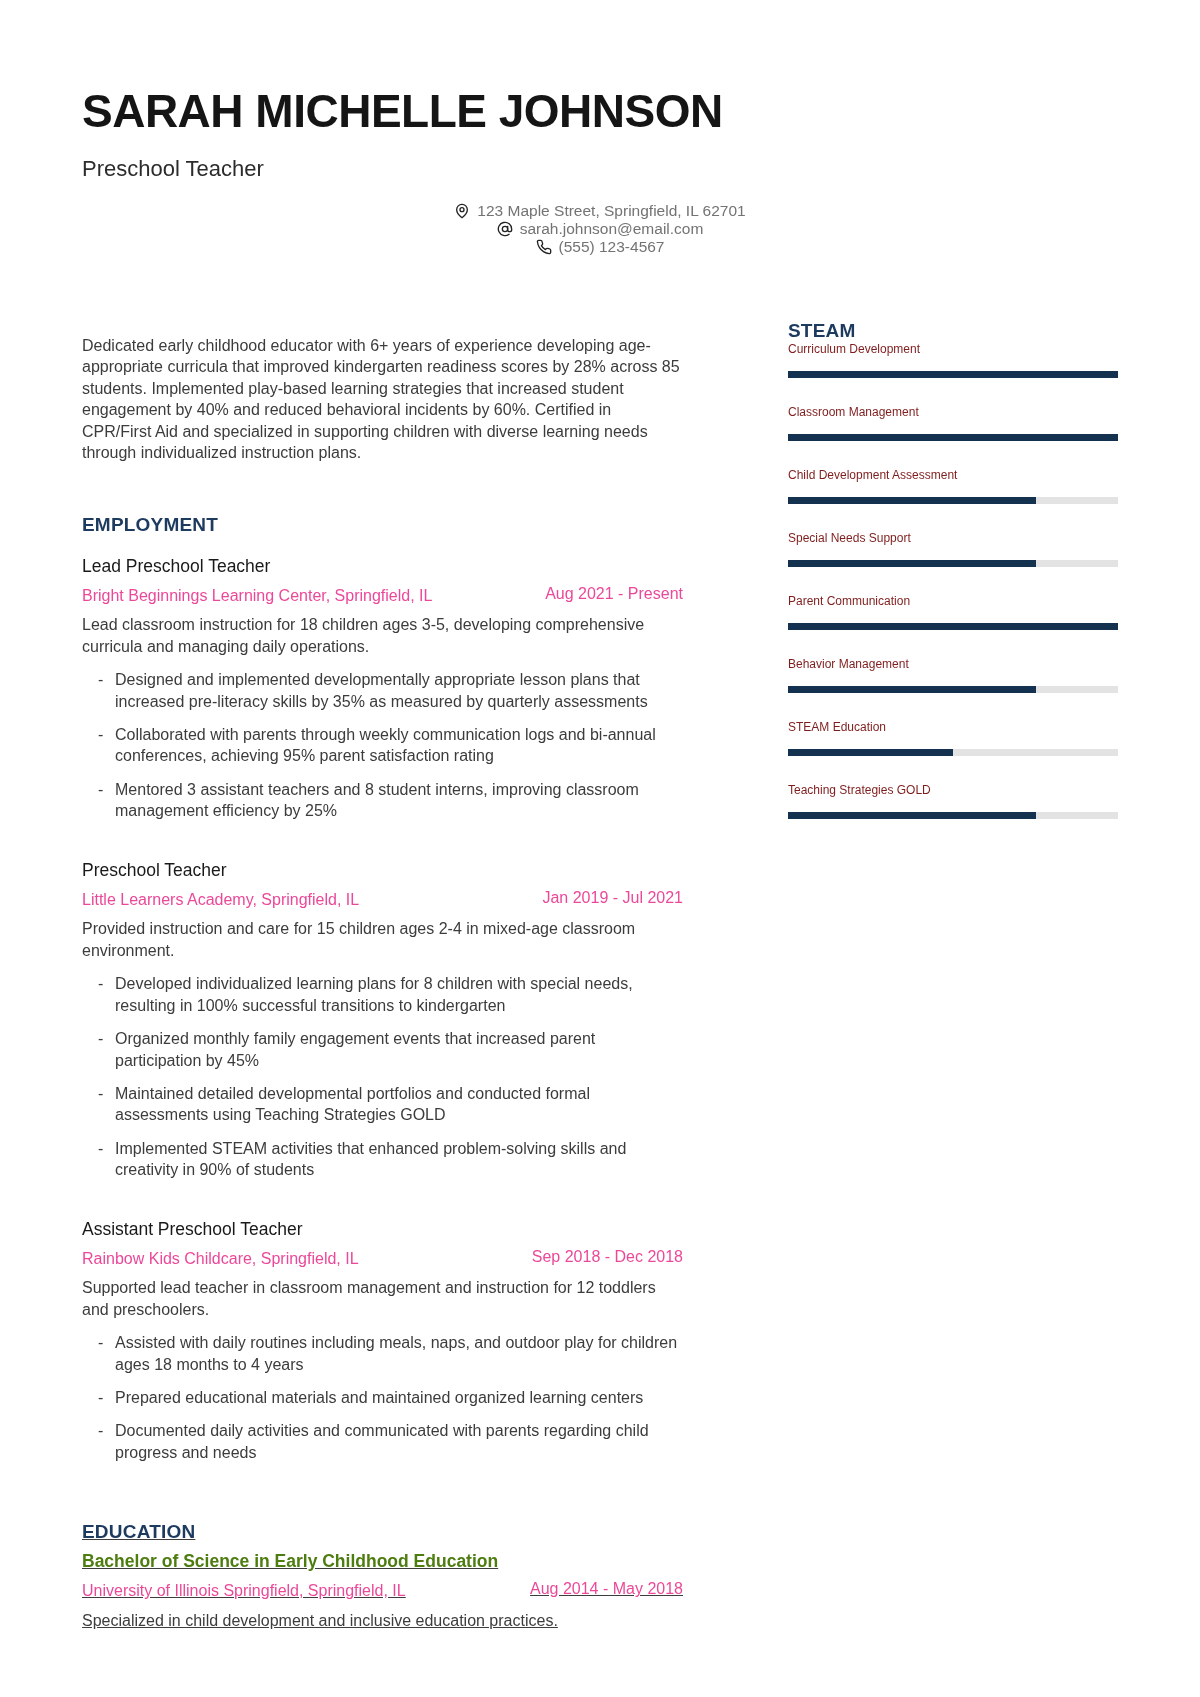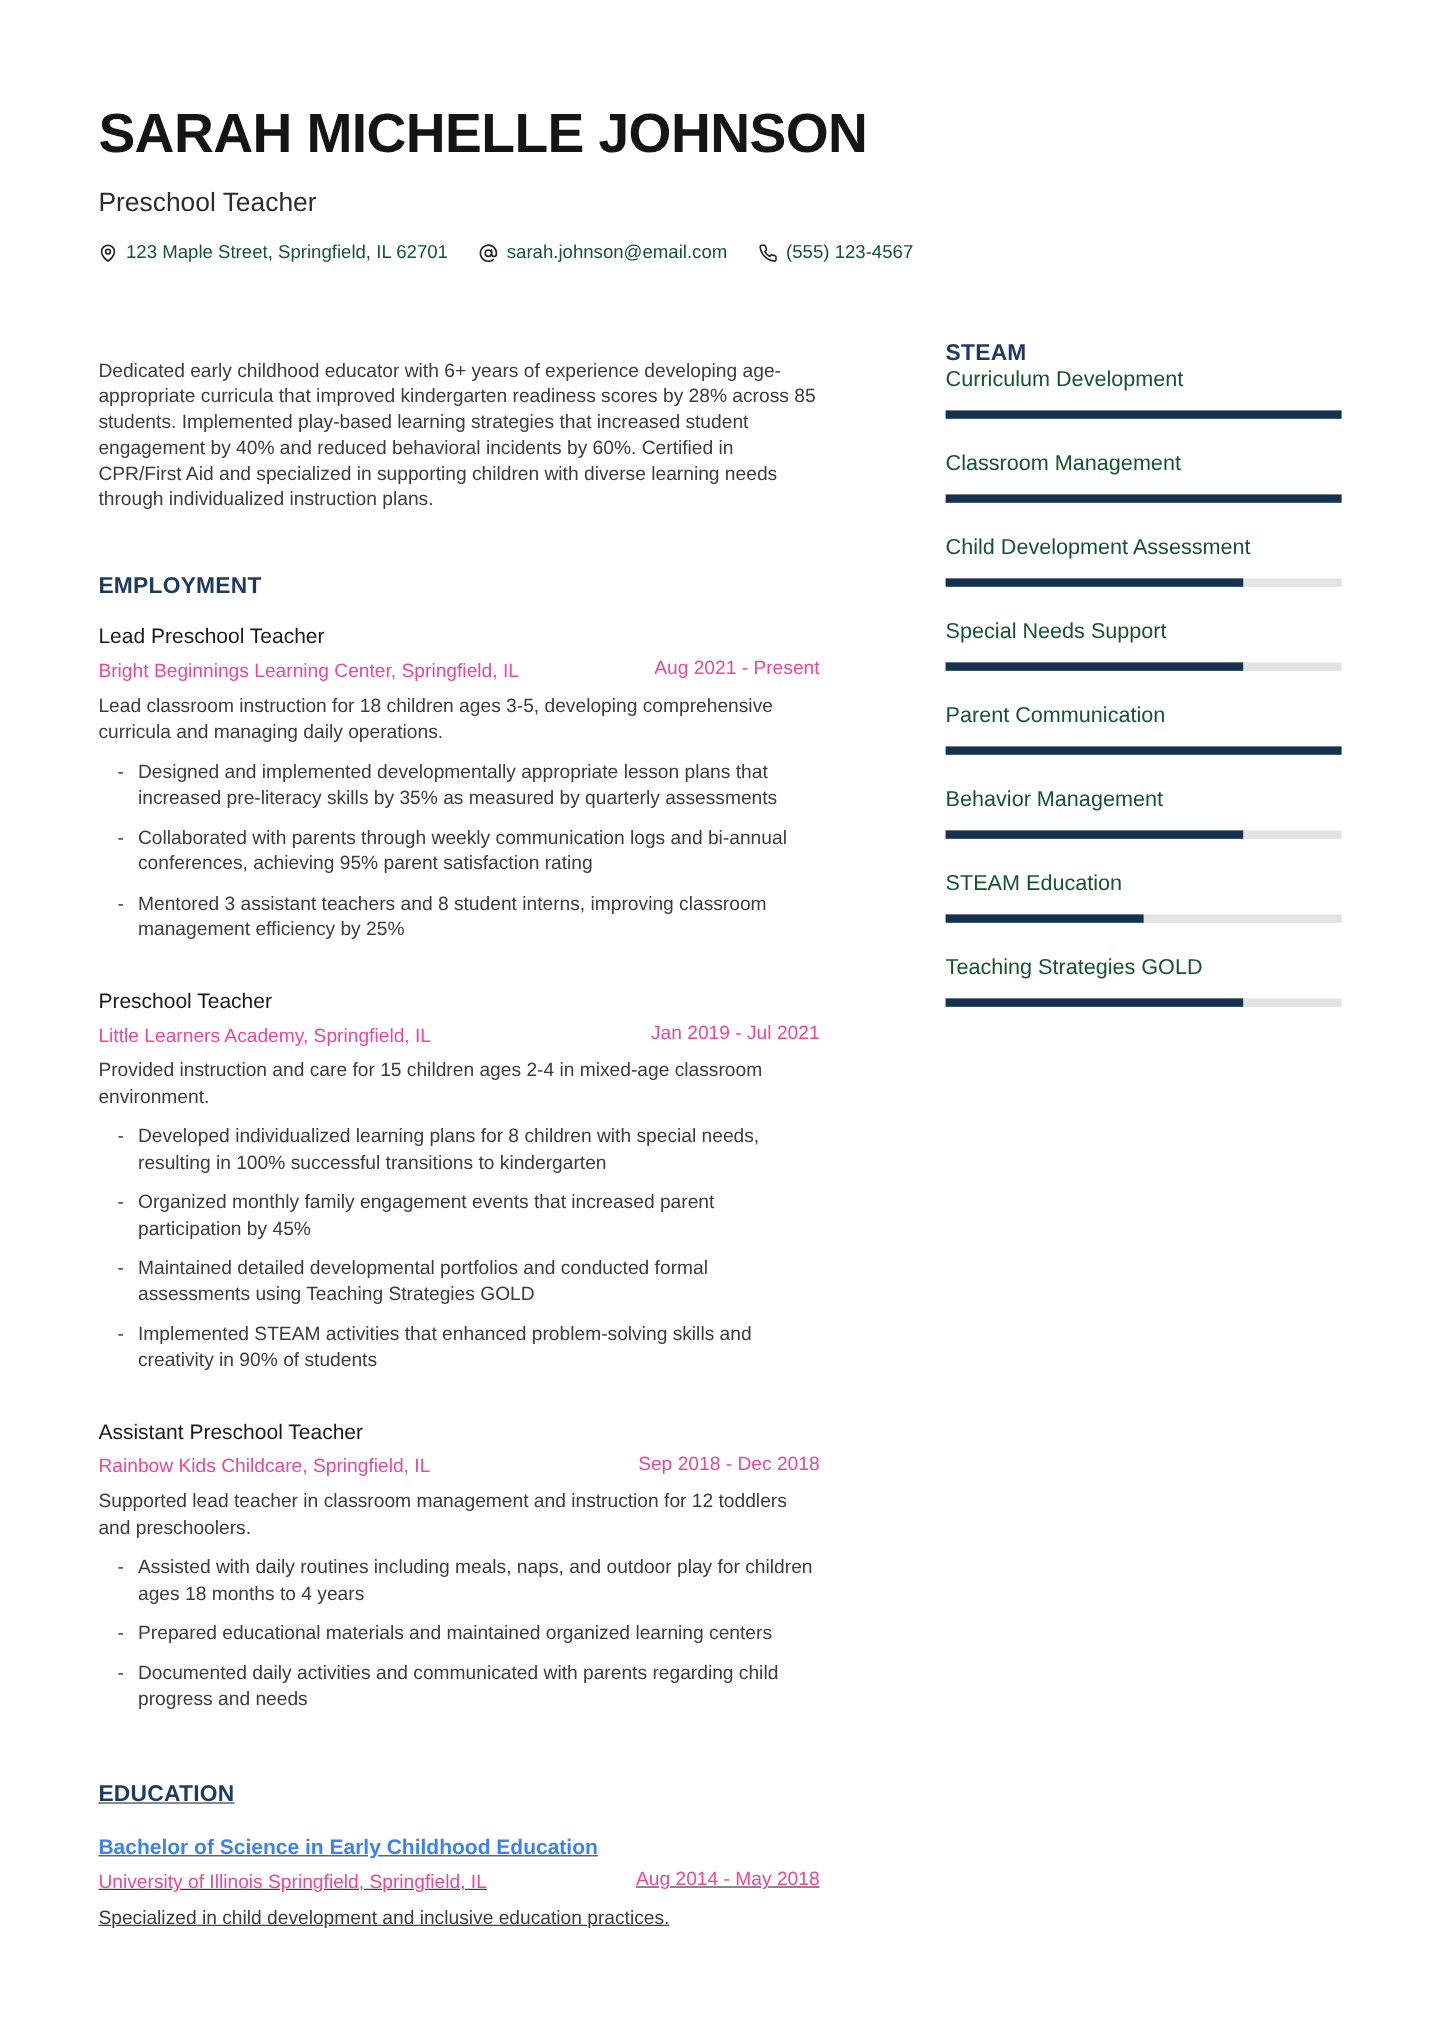--- a/index.html
+++ b/index.html
@@ -25,23 +25,23 @@
   }
   .job-title-top {
     margin-top: 22px;
     font-size: 22px;
     color: #2c2c2c;
   }
   .contact-row {
     margin-top: 20px;
     display: flex;
     align-items: center;
-    gap: 26px;
     font-size: 15.5px;
-    color: #14532d;
+    color: #737373;
+    flex-direction: column;
   }
   .contact-item { display: flex; align-items: center; gap: 7px; }
   .contact-item svg { display: block; }
   
   .columns {
     display: flex;
     margin-top: 64px;
     gap: 105px;
   }
   .col-left { width: 601px; flex: none; }
@@ -99,31 +99,31 @@
     margin-bottom: 12px;
   }
   ul.bullets li::before {
     content: "-";
     position: absolute;
     left: 0;
     top: 0;
   }
   
   .edu-degree {
-    margin-top: 22px;
+    margin-top: 8px;
     font-size: 17.5px;
     font-weight: 700;
-    color: #3b82f6;
+    color: #4d7c0f;
   }
   
   .skill-item { margin-bottom: 27px; }
   .skill-item:first-of-type { margin-top: 16px; }
   .skill-name {
-    font-size: 18px;
-    color: #14532d;
+    font-size: 12px;
+    color: #7f1d1d;
     margin-bottom: 15px;
   }
   .skill-track {
     width: 100%;
     height: 7px;
     background: #e3e3e3;
   }
   .skill-fill {
     height: 7px;
     background: #14314f;

